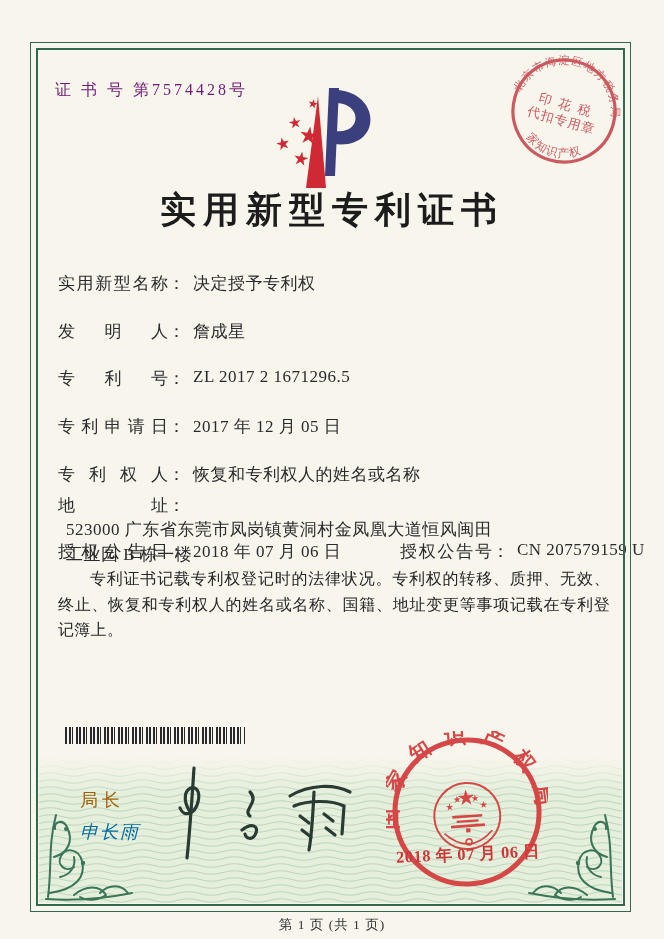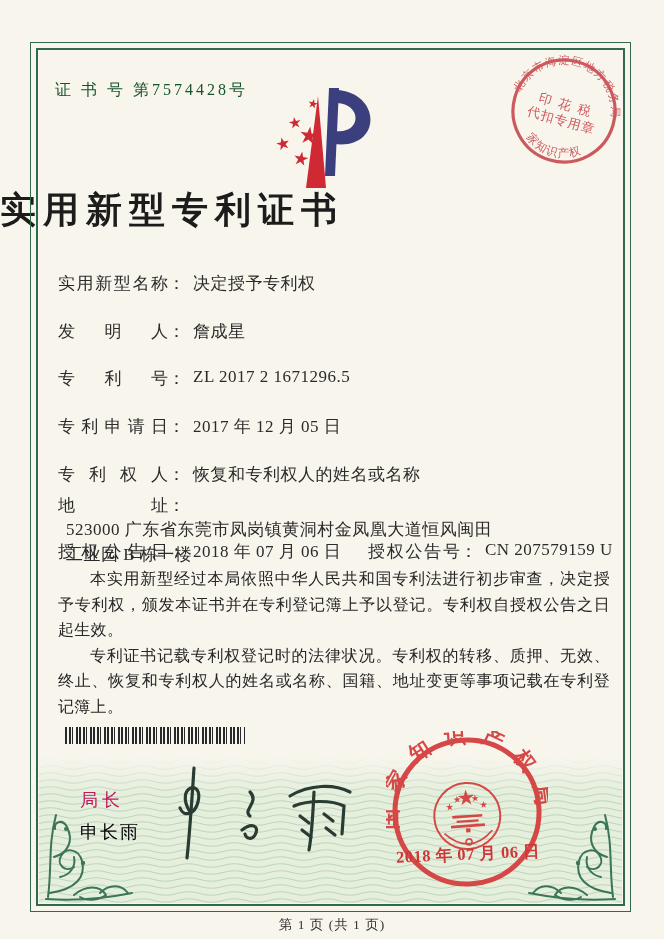--- a/index.html
+++ b/index.html
@@ -18,54 +18,54 @@
 
   
   .band { position:absolute; left:39px; right:42px; top:757px; bottom:36px; z-index:0; }
   .band svg { width:100%; height:100%; display:block; }
 
   .flourish { position:absolute; z-index:1; width:100px; height:100px; }
   .flourish.bl { left:40px; bottom:34px; }
   .flourish.br { right:43px; bottom:34px; transform:scaleX(-1); }
 
   
-  .cert-no { position:absolute; left:55px; top:80px; font-size:16px; letter-spacing:3px; color:#14532d; z-index:2; }
+  .cert-no { position:absolute; left:55px; top:80px; font-size:16px; letter-spacing:3px; color:#701a75; z-index:2; }
   .logo { position:absolute; left:268px; top:84px; width:130px; height:108px; z-index:2; }
   .tax-stamp { position:absolute; left:503px; top:50px; width:122px; height:122px; z-index:3; opacity:.88; }
-  .title { position:absolute; left:0; top:186px; width:100%; 
+  .title { position:absolute; left:0; top:186px; width:100%; text-align:center;
     font-size:36px; font-weight:700; letter-spacing:7px; color:#1c1c1c; z-index:2; }
 
   
   .fields { position:absolute; left:58px; top:272px; width:556px; font-size:17px; z-index:2; }
   .row { position:absolute; left:0; white-space:nowrap; }
   .r1{top:0px} .r2{top:48px} .r3{top:95px} .r4{top:143px} .r5{top:191px} .r6{top:222px} .r7{top:268px}
   .lbl { display:inline-block; width:110px; text-align:justify; text-align-last:justify; vertical-align:top; }
   .colon { display:inline-block; vertical-align:top; }
   .val { display:inline-block; margin-left:8px; vertical-align:top; letter-spacing:.5px; }
   .row.wrap { white-space:normal;font-family:Liberation Serif, serif; }
   .row.wrap .val { width:432px; line-height:25px; }
   .gazette { position:absolute; left:310px; top:268px; white-space:nowrap; }
-  .gazette .lbl { width:92px; }
+  .gazette .lbl { width:92px;margin-left:32px; }
 
   
   .paras { position:absolute; left:58px; top:566px; width:552px; z-index:2; }
   .paras p { font-size:16px; line-height:25.5px; text-indent:2em; text-align:justify;
     color:#262626; letter-spacing:.3px; }
 
   
   .barcode { position:absolute; left:65px; top:727px; width:180px; height:17px; z-index:2;
     background:repeating-linear-gradient(90deg,
       #26292b 0 1.5px, transparent 1.5px 3.5px,
       #26292b 3.5px 6px, transparent 6px 7px,
       #26292b 7px 8px, transparent 8px 11px,
       #26292b 11px 12.5px, transparent 12.5px 14px); }
 
   
-  .signer-title { position:absolute; left:80px; top:788px; font-size:18px; letter-spacing:4px; z-index:2; color:#be185d; }
-  .signer-name  { position:absolute; left:80px; top:820px; font-size:18px; letter-spacing:2px; z-index:2; color:#000000; }
+  .signer-title { position:absolute; left:80px; top:788px; font-size:18px; letter-spacing:4px; z-index:2; color:#a16207; }
+  .signer-name  { position:absolute; left:80px; top:820px; font-size:18px; letter-spacing:2px; z-index:2; color:#0369a1;font-style:italic; }
   .signature { position:absolute; left:152px; top:762px; width:210px; height:100px; z-index:2; }
 
   
   .seal { position:absolute; left:386px; top:731px; width:162px; height:162px; z-index:3; opacity:.92; }
   .seal-date { position:absolute; left:396px; top:843px; width:170px; z-index:4;
     color:#cf3636; font-size:16.5px; letter-spacing:.5px; transform:rotate(-2.5deg); font-weight:600; }
 
   .footer { position:absolute; left:0; top:884px; width:100%; text-align:center;
     font-size:13.5px; letter-spacing:1px; color:#333; z-index:2;margin-top:32px; }
 </style>
@@ -176,21 +176,20 @@
   </div>
   <div class="row r7">
     <span class="lbl">授权公告日</span><span class="colon">：</span><span class="val">2018 年 07 月 06 日</span>
   </div>
   <div class="row gazette">
     <span class="lbl">授权公告号</span><span class="colon">：</span><span class="val">CN 207579159 U</span>
   </div>
 </div>
 
 <div class="paras">
-  <p>本实用新型经过本局依照中华人民共和国专利法进行初步审查，决定授予专利权，颁发本证书并在专利登记簿上予以登记。专利权自授权公告之日起生效。</p>
   <p>专利证书记载专利权登记时的法律状况。专利权的转移、质押、无效、终止、恢复和专利权人的姓名或名称、国籍、地址变更等事项记载在专利登记簿上。</p>
 </div>
 
 <div class="barcode"></div>
 
 <div class="signer-title">局长</div>
 <div class="signer-name">申长雨</div>
 
 <svg class="signature" viewBox="0 0 210 100">
   <g fill="none" stroke="#2a3b33" stroke-width="3.2" stroke-linecap="round">

